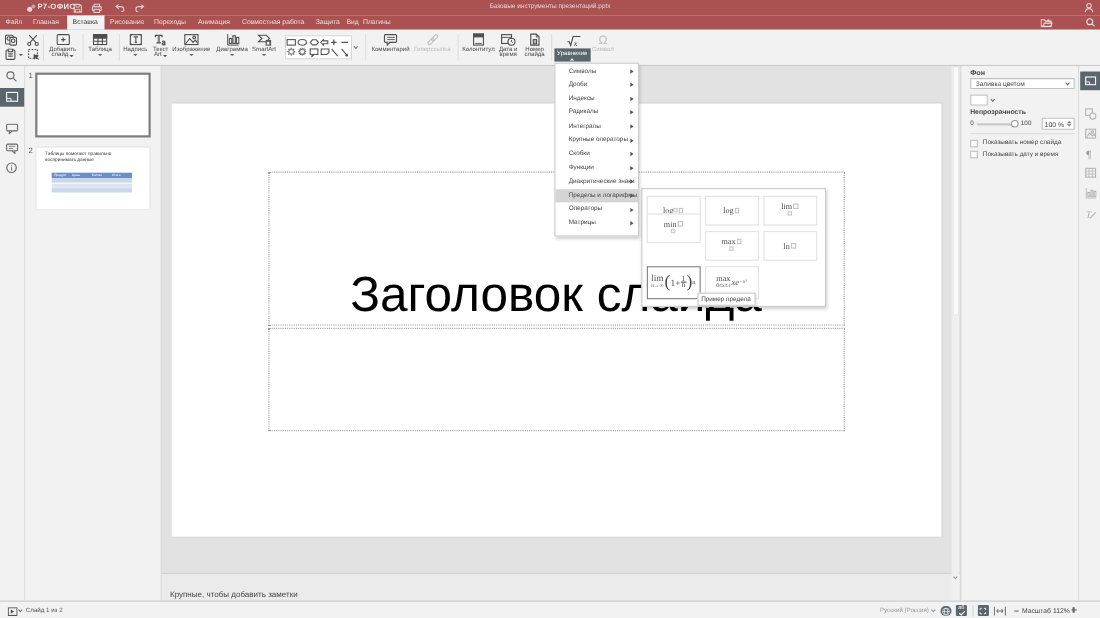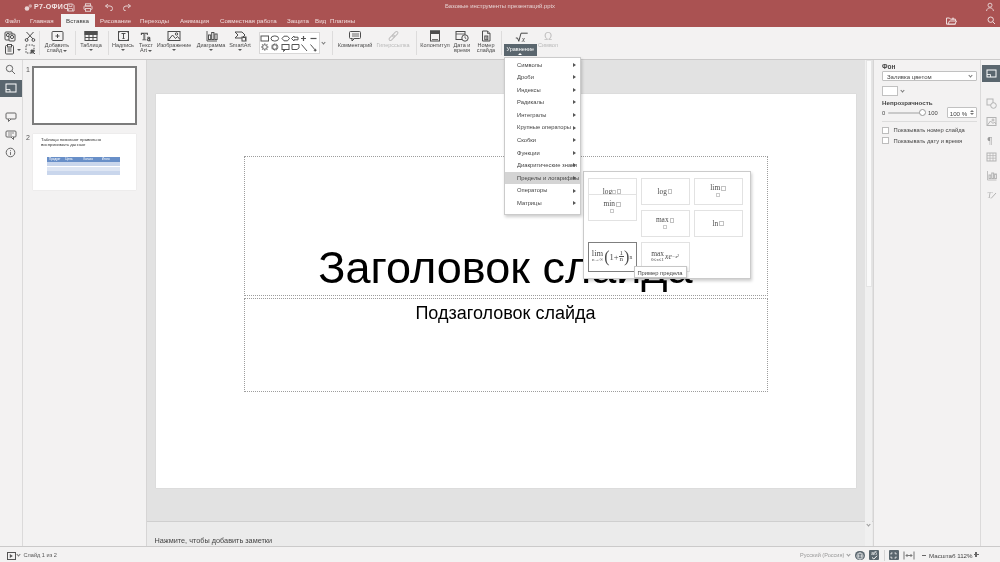--- a/index.html
+++ b/index.html
@@ -300,25 +300,24 @@
   <div style="position:absolute;left:14px;top:32.5px;width:73px;height:4px;background:#dde5f3"></div>
   <div style="position:absolute;left:14px;top:37px;width:73px;height:4px;background:#c9d6ec"></div>
  </div>
 </div>
 
 <div class="a" id="canvas">
  <div class="a" id="slide">
   <div class="ph" style="left:87.5px;top:62.5px;width:524px;height:139.5px"></div>
   <div class="ph" style="left:87.5px;top:204px;width:524px;height:94.5px"></div>
   <div class="a" id="ttl" style="left:87.5px;top:148.5px;width:524px;text-align:center;font-size:45px;color:#000;white-space:nowrap">Заголовок слайда</div>
-  <div class="a" id="sttl" style="left:87.5px;top:209.5px;width:524px;text-align:center;font-size:18px;color:#000;white-space:nowrap">Подзаголовок слайда</div>
  </div>
  <div class="a" style="left:0;top:461.5px;width:726px;height:1px;background:#cfcfcf"></div>
  <div class="a" style="left:0;top:462.5px;width:726px;height:24px;background:#ebebeb"></div>
- <div class="a" style="left:7.5px;top:476px;font-size:7.3px;color:#444">Нажмите, чтобы добавить заметки</div>
+ <div class="a" style="left:7.5px;top:476px;font-size:7.3px;color:#444">Крупные, чтобы добавить заметки</div>
  <div class="a" style="left:718px;top:0;width:7px;height:486.5px;background:#f0f0f0"></div>
  <div class="a" style="left:718.5px;top:0;width:6px;height:227px;background:#fafafa;border:1px solid #e5e5e5"></div>
  <div class="a chev" style="left:719.5px;top:463px;border-color:#999"></div>
 </div>
 
 <div class="a" id="rpanel">
  <div class="a" style="left:8px;top:3px;font-size:6.5px;font-weight:bold;color:#444">Фон</div>
  <div class="a" style="left:8px;top:11.5px;width:94.5px;height:10px;background:#fff;border:1px solid #c1c1c1;border-radius:1px">
   <div style="position:absolute;left:4px;top:1.8px;font-size:6px;color:#444">Заливка цветом</div>
   <div class="chev" style="position:absolute;right:4px;top:2.2px"></div>

